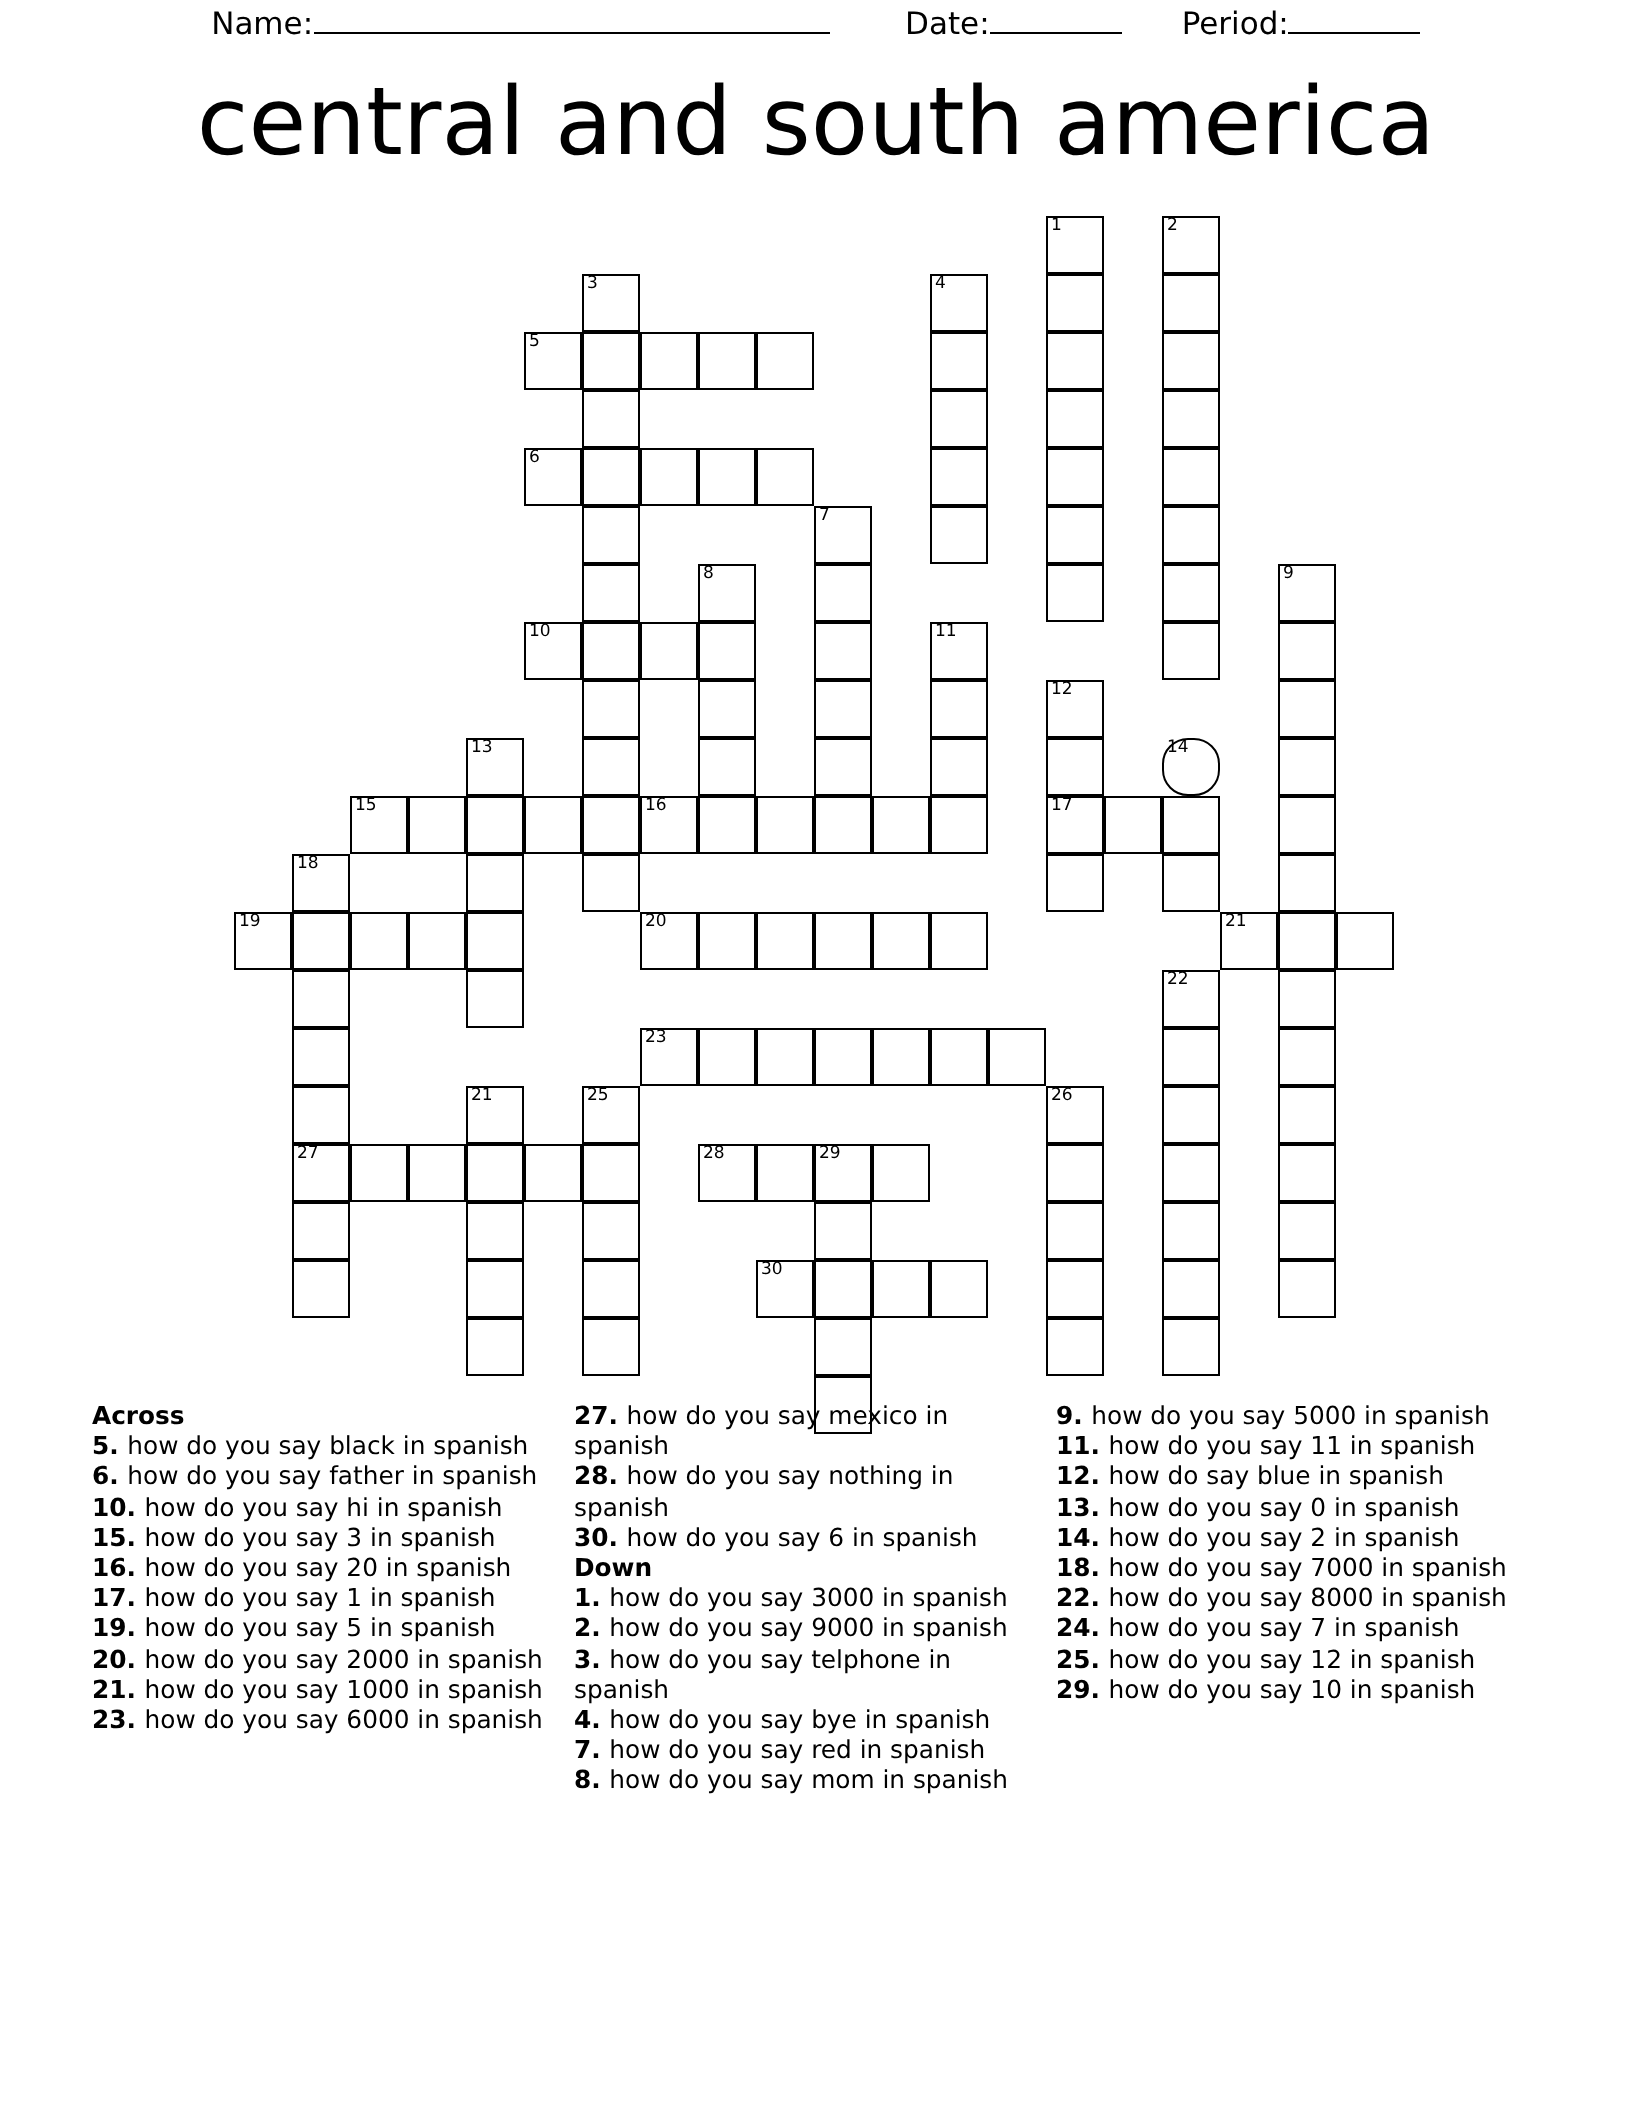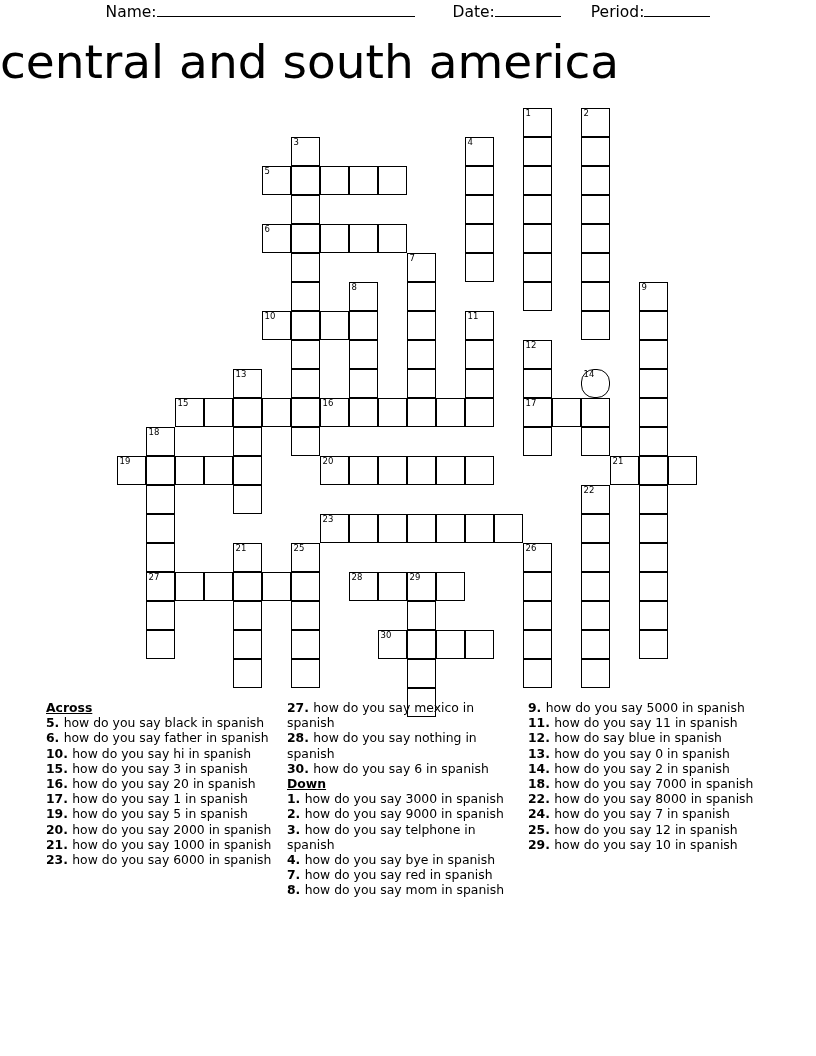--- a/index.html
+++ b/index.html
@@ -45,21 +45,21 @@
   #period-rule{ width: 66px; }
   .hdr-gap-a { display:inline-block; width: 38px; }
   .hdr-gap-b { display:inline-block; width: 30px; }
 
   
   #puzzle-title {
     position: absolute;
     left: 0;
     top: 33px;
     width: 816px;
-    text-align: left;
+    text-align: center;
     font-family: "DejaVu Sans", sans-serif;
     font-size: 47px;
     font-weight: 400;
     letter-spacing: 0px;
     line-height: 58px;
     white-space: nowrap;
   }
 
   
   #crossword-grid {
@@ -102,21 +102,20 @@
   }
   .clue-col {
     width: 241px;
     box-sizing: border-box;
     padding-right: 10px;
   }
   .clue-col:nth-child(2) { width: 241px; }
   .clue-col:nth-child(3) { width: 242px; }
   .clue-heading {
     font-weight: 700;
-    text-decoration: underline;
     margin: 0 0 0px 0;
     font-size: 12.4px;
     line-height: 15.2px;
   }
   .clue-item {
     margin: 0;
     font-size: 12.4px;
     line-height: 15.2px;
     text-indent: 0;
   }

